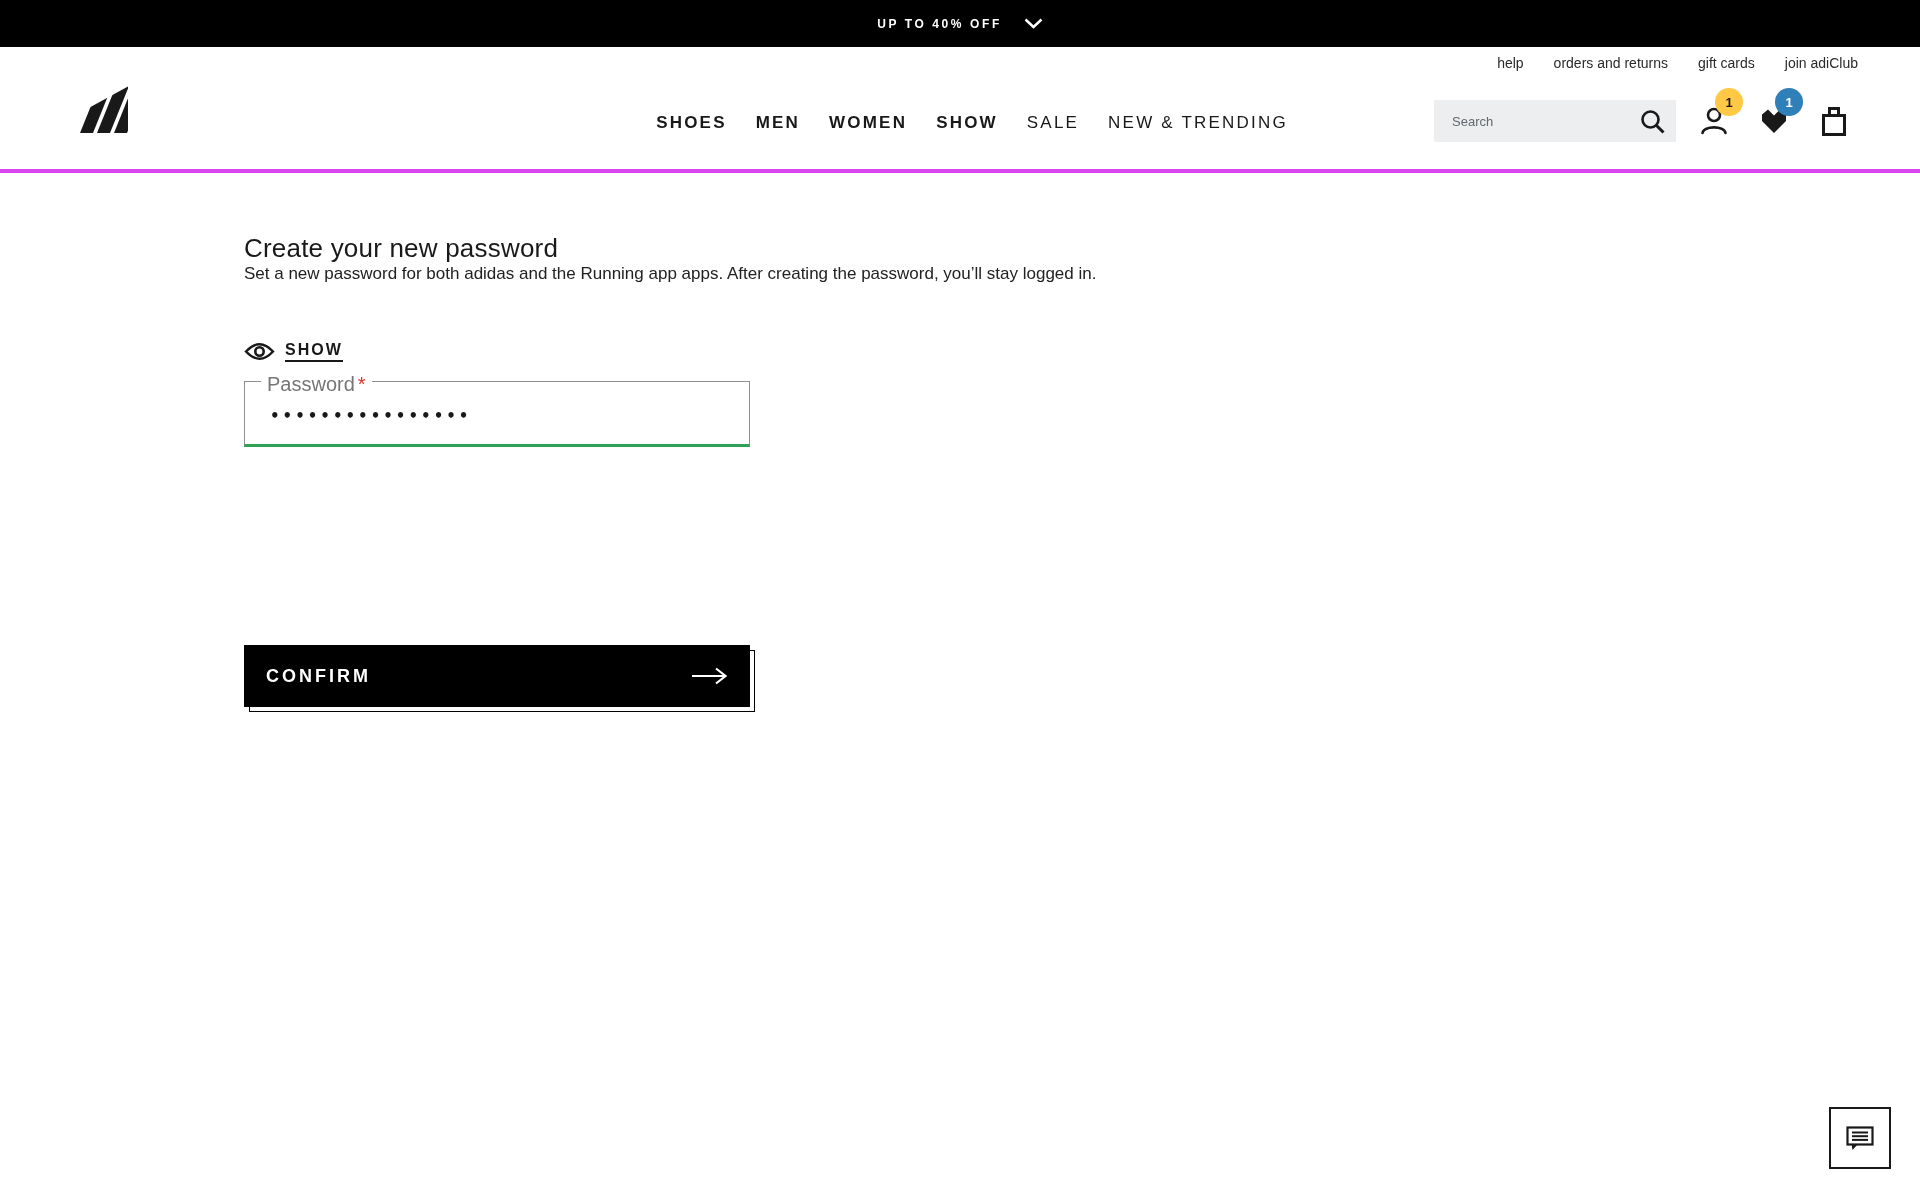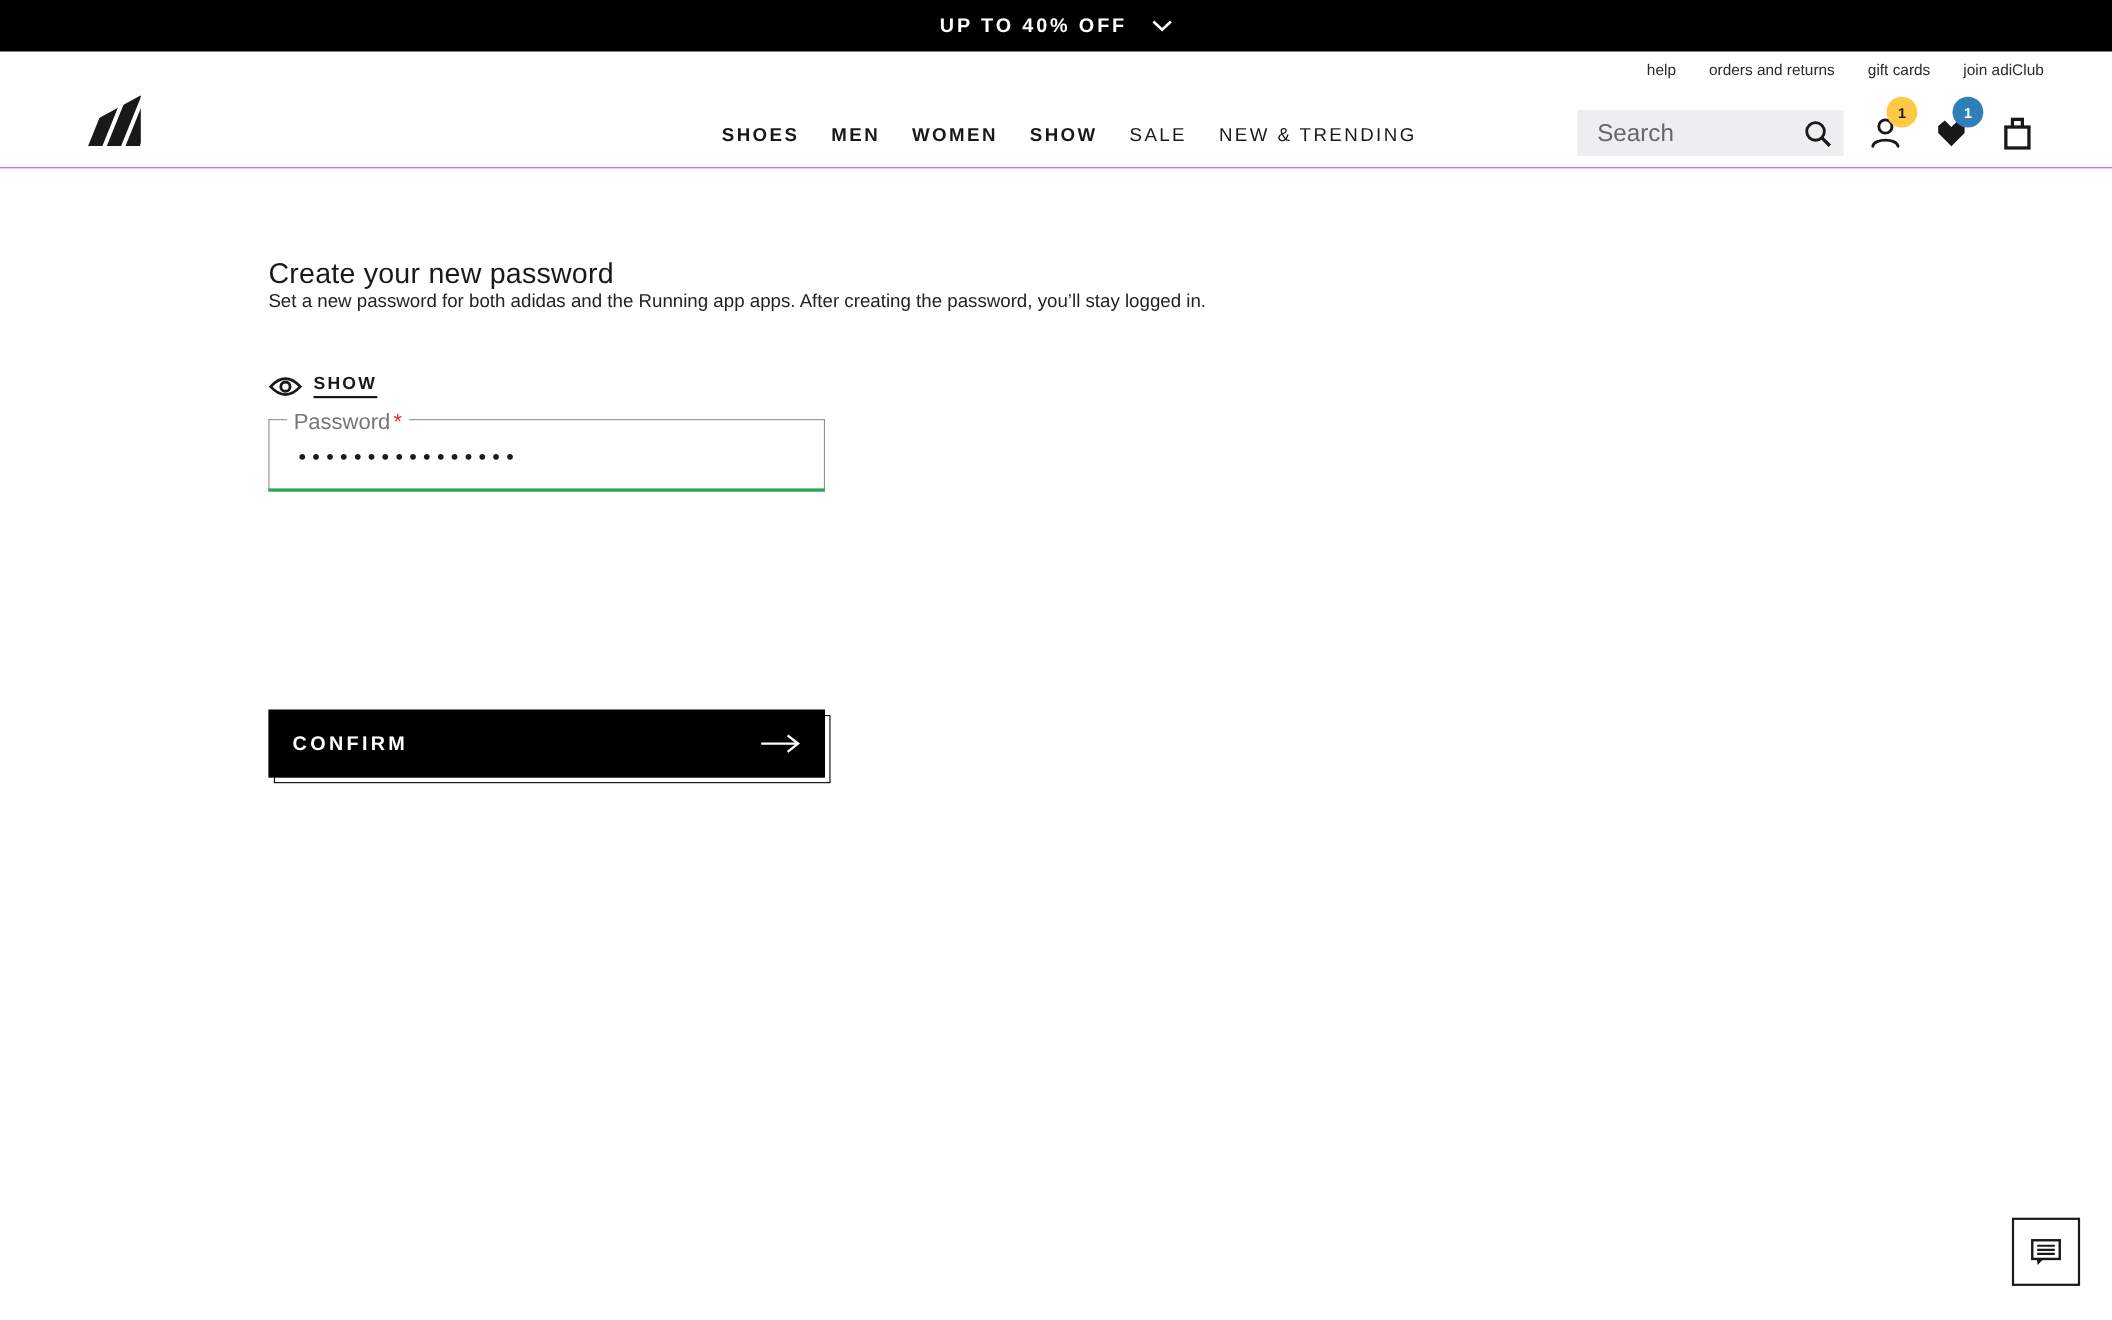--- a/index.html
+++ b/index.html
@@ -2,43 +2,43 @@
 <html style="--banner-black: #000000; --accent-green: #2ea154; --badge-yellow: #ffc845; --badge-blue: #2f80b9; --muted-gray: #767677; --required-red: #d6342c;"><head>
 <meta charset="utf-8">
 <style>
   * { margin:0; padding:0; box-sizing:border-box; }
   html,body { width:1920px; height:1200px; background:#fff; overflow:hidden;
               font-family:"Liberation Sans", sans-serif; color:#191919; }
 
   
   .promo-banner { height:47px; background:var(--banner-black,#000); display:flex;
                   align-items:center; justify-content:center; }
-  .promo-banner .promo-text { color:#fff; font-size:18px; font-weight:bold;
+  .promo-banner .promo-text { color:#fff; font-size:12px; font-weight:bold;
                   letter-spacing:2.6px; }
   .promo-banner svg { margin-left:22px; display:block; }
 
   
-  .site-header { position:relative; height:106px; background:#fff;
-                 border-bottom:1px solid #d946ef; }
+  .site-header { position:relative; height:126px; background:#fff;
+                 border-bottom:4px solid #d946ef; }
   .logo { position:absolute; left:50px; top:34px; cursor:pointer; }
 
   .utility { position:absolute; top:8px; right:62px; display:flex; gap:30px; }
   .utility span { font-size:14px; color:#2a2a2a; cursor:pointer; }
 
   .main-nav { position:absolute; top:66px; left:0; width:100%; display:flex;
               justify-content:center; gap:29px;margin-left:12px; }
   .main-nav span { font-size:17px; letter-spacing:2.2px; cursor:pointer; }
   .main-nav span.b { font-weight:bold; }
 
   .header-actions { position:absolute; top:52px; right:64px; display:flex;
                     align-items:center; }
   .search-box { width:242px; height:42px; background:#eceef0; display:flex;
                 align-items:center; padding:0 10px 0 18px; }
   .search-box input { flex:1; border:none; outline:none; background:transparent;
-                font-size:22px; color:#3c4046; min-width:0;
+                font-size:13px; color:#3c4046; min-width:0;
                 font-family:"Liberation Sans", sans-serif; }
   .search-box input::placeholder { color:#62686f; opacity:1; }
   .search-box svg { flex:0 0 auto; cursor:pointer; }
 
   .icon-btn { position:relative; width:44px; height:44px; margin-left:16px;
               display:flex; align-items:center; justify-content:center;
               cursor:pointer; }
   .badge { position:absolute; top:-11px; right:-7px; width:28px; height:28px;
            border-radius:50%; font-size:13px; font-weight:bold; display:flex;
            align-items:center; justify-content:center; }

